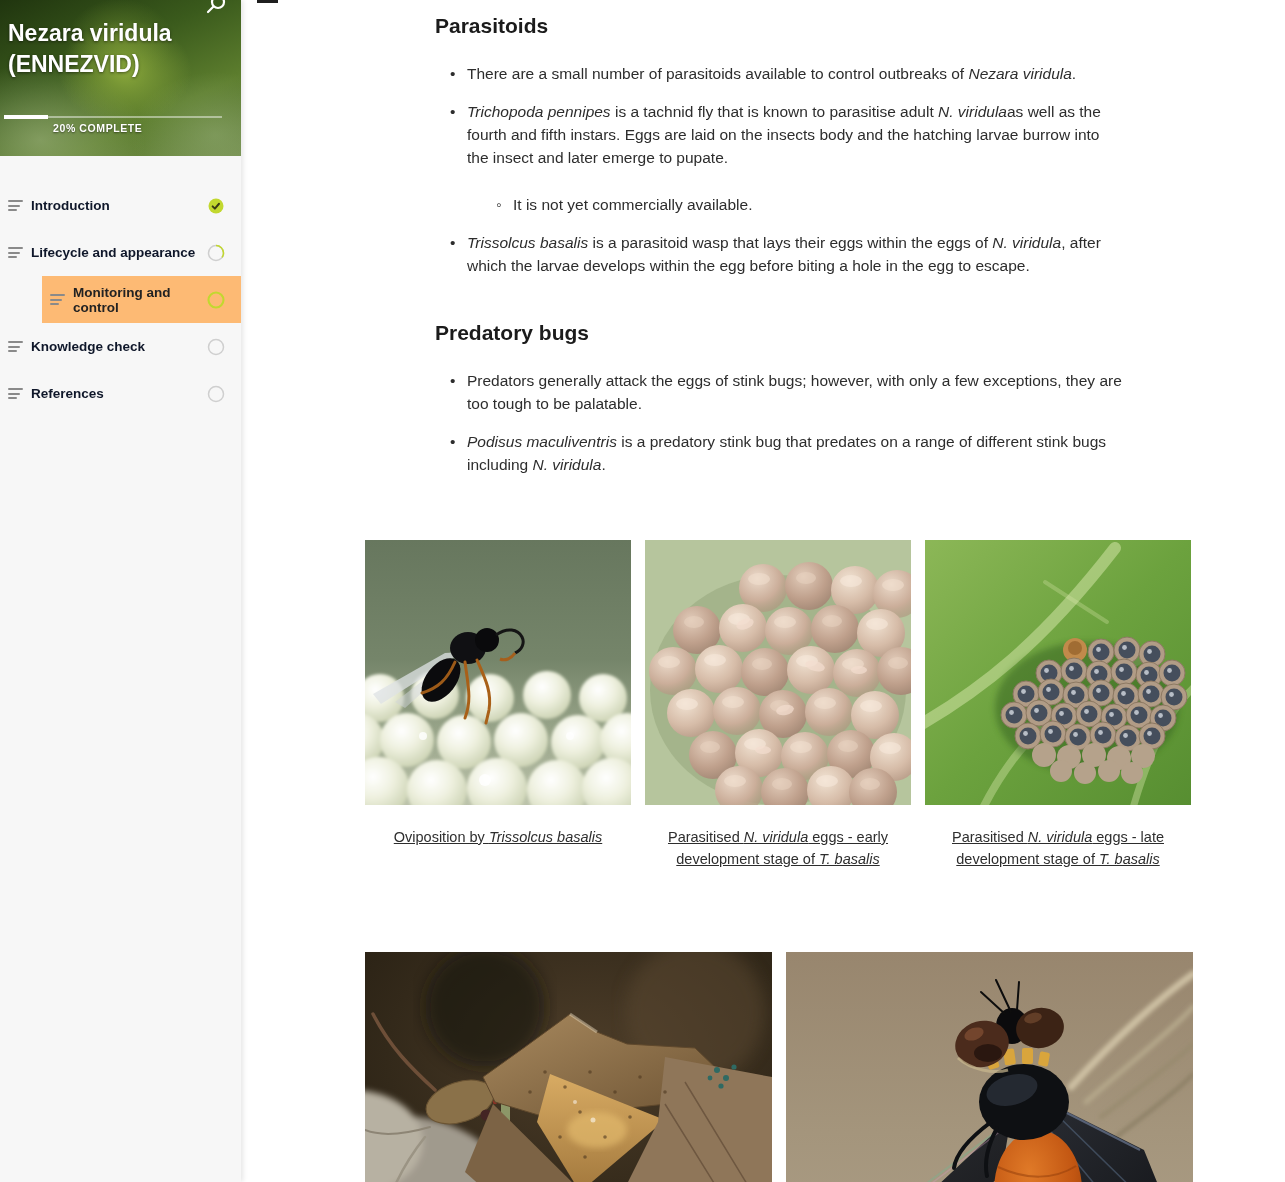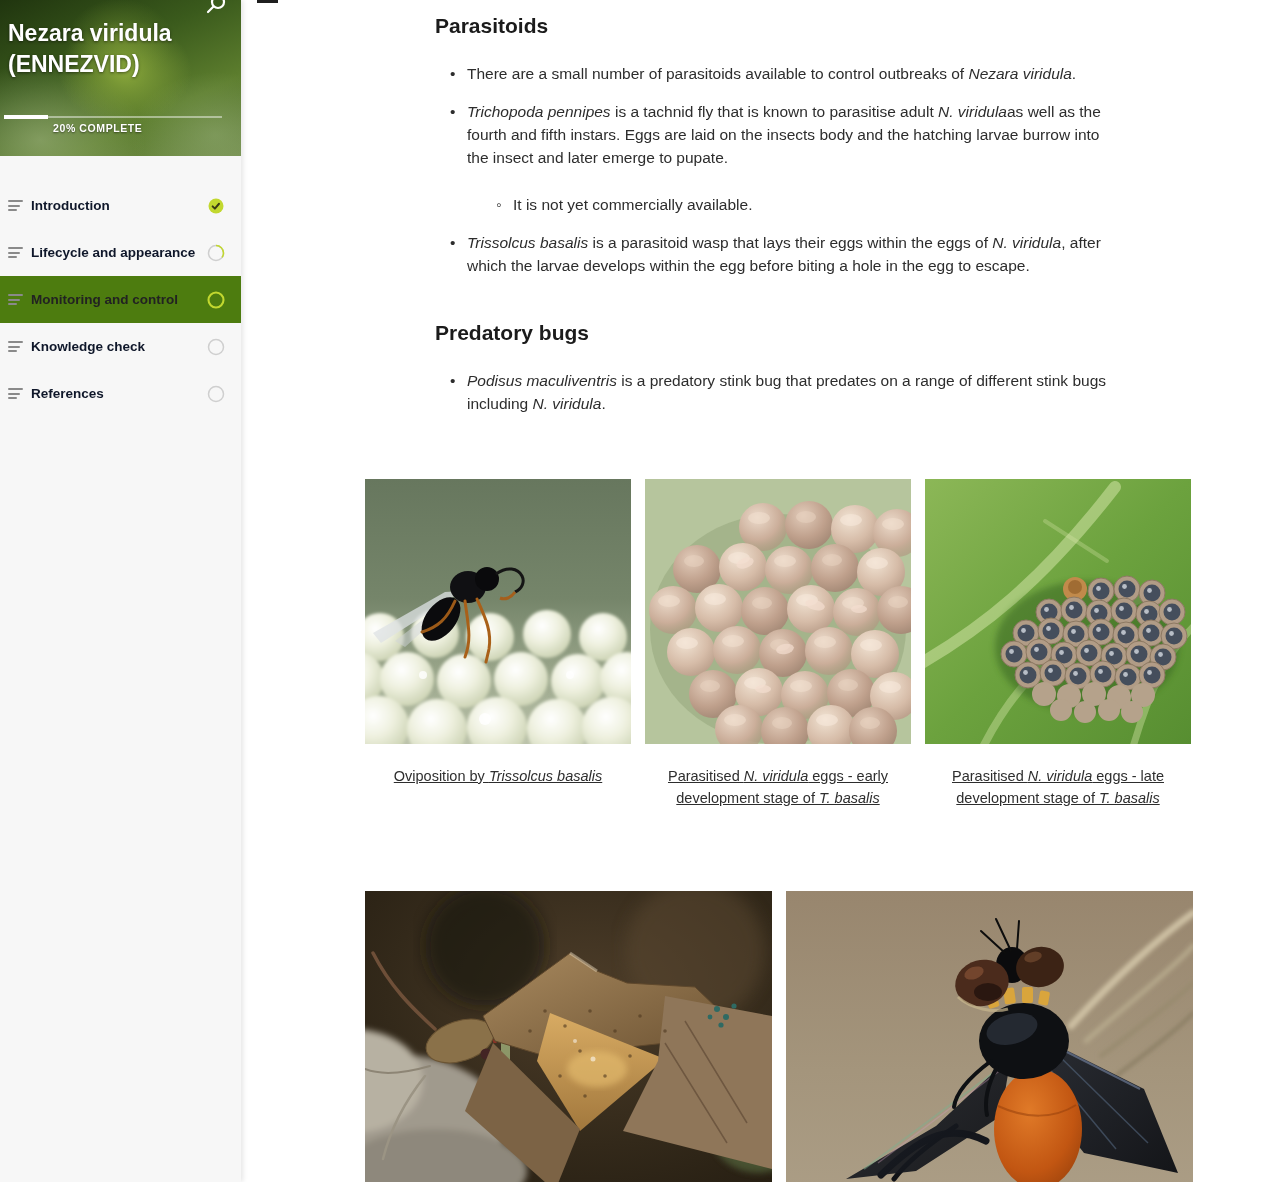--- a/index.html
+++ b/index.html
@@ -41,21 +41,21 @@
     font-size:10.5px; font-weight:700; letter-spacing:.6px;
     text-shadow:0 1px 2px rgba(0,0,0,.5);
     margin-left:45px;
   }
 
   .nav { padding-top:26px; }
   .nav-item {
     height:47px; display:flex; align-items:center;
     padding:0 16px 0 8px; cursor:pointer;
   }
-  .nav-item.status-current { background:#4d7c0f; }
+  .nav-item.status-current { background:#fdba74;margin-left:42px; }
   .lines-icon { width:16px; margin-right:7px; flex:0 0 16px; }
   .lines-icon i { display:block; height:2px; background:#8a8a8a; margin:2.5px 0; border-radius:1px; }
   .lines-icon i:nth-child(1){ width:15px; }
   .lines-icon i:nth-child(2){ width:12px; }
   .lines-icon i:nth-child(3){ width:9px; }
   .nav-label { flex:1; font-size:13.5px; font-weight:700; color:#0f172a; }
   .nav-item.status-current .nav-label { font-weight:700; color:#222; }
 
   .progress-ring { width:18px; height:18px; flex:0 0 18px; }
   .ring-bg  { fill:none; stroke:#cfcfcf; stroke-width:2; }
@@ -191,20 +191,21 @@
         <span><em>Trichopoda pennipes</em><span> is a tachnid fly that is known to parasitise adult </span><em>N. viridula</em><span>as well as the fourth and fifth instars. Eggs are laid on the insects body and the hatching larvae burrow into the insect and later emerge to pupate.</span></span>
         <ul class="sub-list">
           <li><span>It is not yet commercially available.</span></li>
         </ul>
       </li>
       <li><em>Trissolcus basalis</em><span> is a parasitoid wasp that lays their eggs within the eggs of </span><em>N. viridula</em><span>, after which the larvae develops within the egg before biting a hole in the egg to escape.</span></li>
     </ul>
 
     <h2 class="section-heading second">Predatory bugs</h2>
     <ul class="main-list">
+      <li><span>Predators generally attack the eggs of stink bugs; however, with only a few exceptions, they are too tough to be palatable.</span></li>
       <li><em>Podisus maculiventris</em><span> is a predatory stink bug that predates on a range of different stink bugs including </span><em>N. viridula</em><span>.</span></li>
     </ul>
   </div>
 
   <div class="figures-3">
 
     <figure>
       <svg class="photo" viewBox="0 0 266 265" role="img" aria-label="Black parasitoid wasp standing on pearly white stink bug eggs">
         <defs>
           <linearGradient id="bg1" x1="0" y1="0" x2="0" y2="1">

